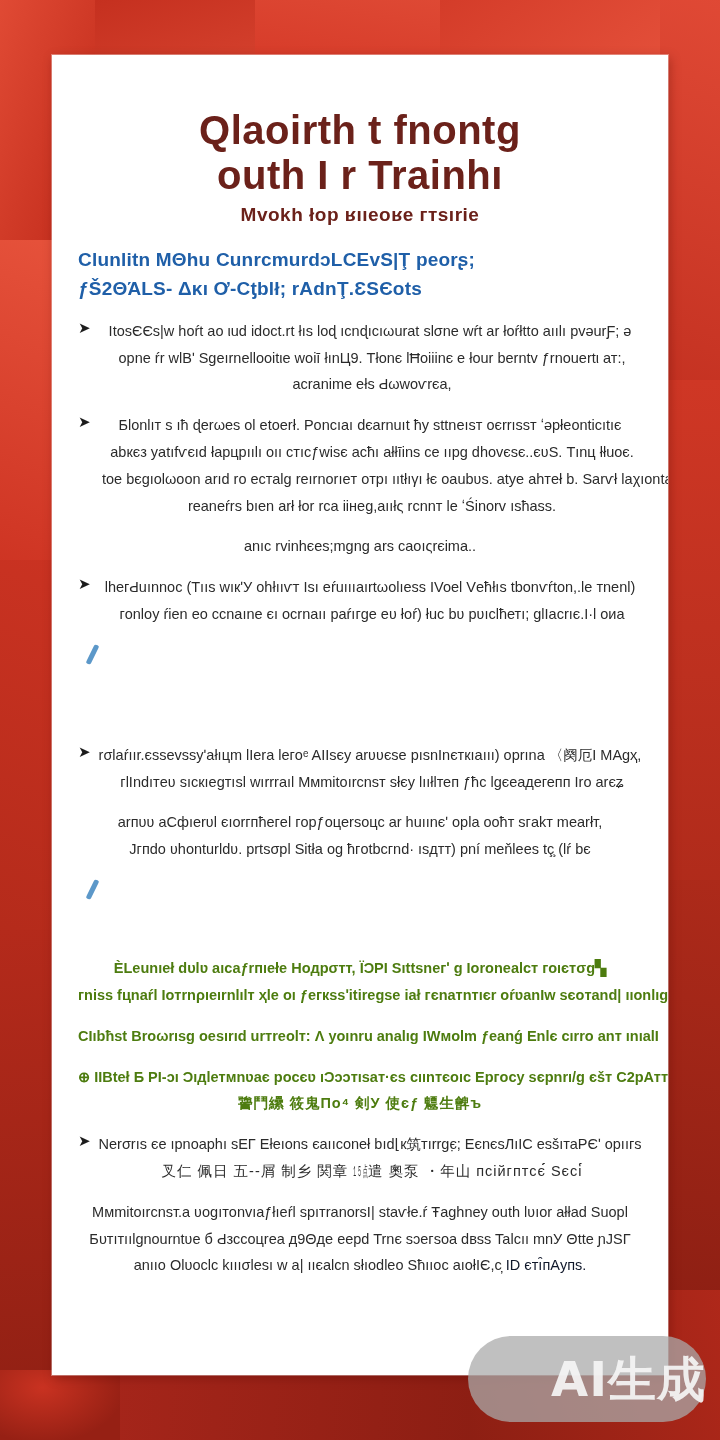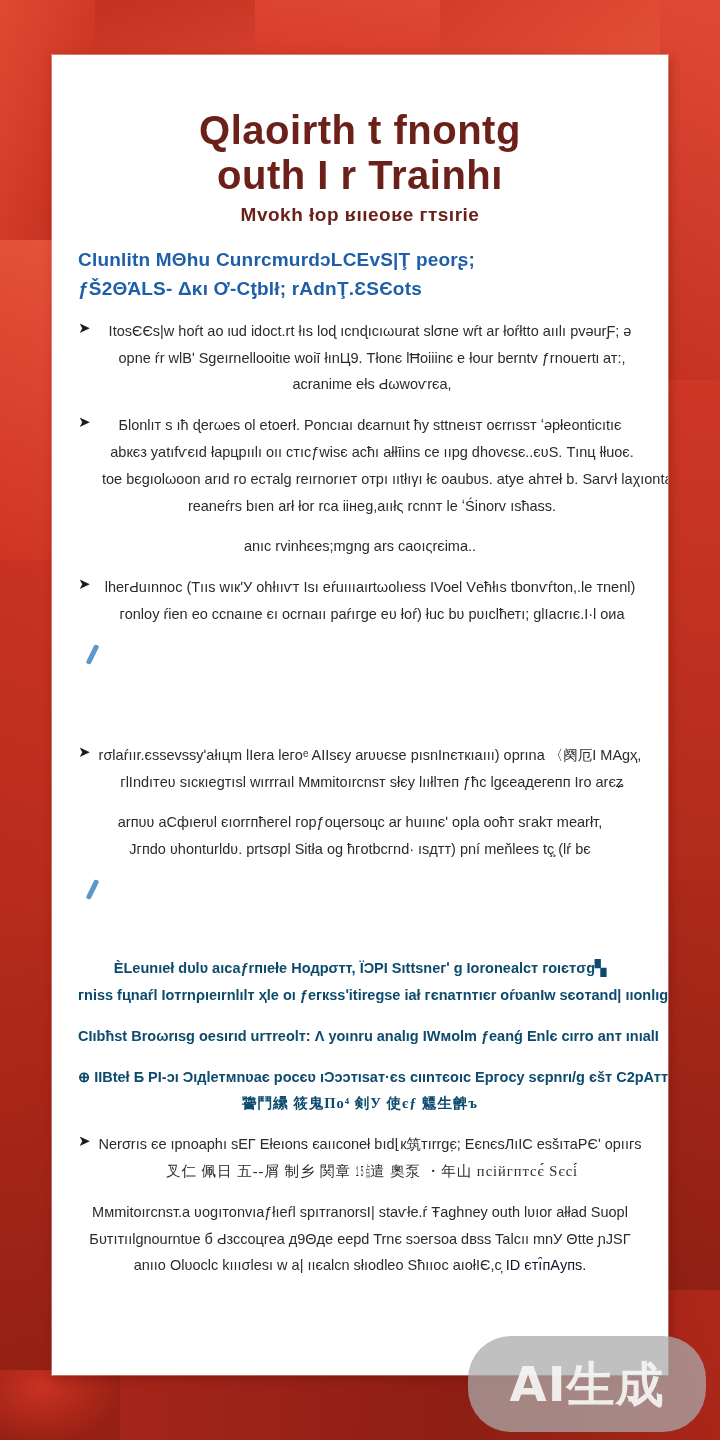--- a/index.html
+++ b/index.html
@@ -121,24 +121,24 @@
     top: 3px;
     width: 14px;
     height: 14px;
     color: #1c1c1c;
     font-size: 15px;
     line-height: 14px;
   }
   .para .line { display: block; white-space: nowrap; text-align: center; }
   .para .line.indent { padding-left: 4px; }
 
-  .para.blue, .para.blue .line { color: #0c4a6e; }
+  .para.blue, .para.blue .line { color: #4d7c0f; }
   .para.blue { font-weight: bold; }
 
-  .cjk { letter-spacing: 1px; font-family: Liberation Serif, serif; }
+  .cjk { letter-spacing: 1px; }
   .red-tail { color: #0f172a; }
 
   
   .slash-mark {
     width: 18px;
     height: 26px;
     position: relative;
     margin: 6px 0 28px 6px;
   }
   .slash-mark::before {
@@ -156,26 +156,26 @@
 
   .gap-block { height: 46px; }
   .gap-block.small { height: 24px; }
 
   
   .ai-watermark {
     position: absolute;
     left: 468px;
     top: 1336px;
     width: 238px;
-    height: 96px;
+    height: 86px;
     border-radius: 43px;
     background: rgba(170,170,170,0.74);
     display: flex;
     align-items: center;
-    justify-content: center;
+    justify-content: flex-end;
   }
   .ai-watermark-text {
     color: rgba(244,244,244,0.93);
     font-size: 48px;
     font-weight: bold;
     letter-spacing: 1px;
     line-height: 1;
     font-family: "DejaVu Sans", sans-serif;
   }
 </style>

